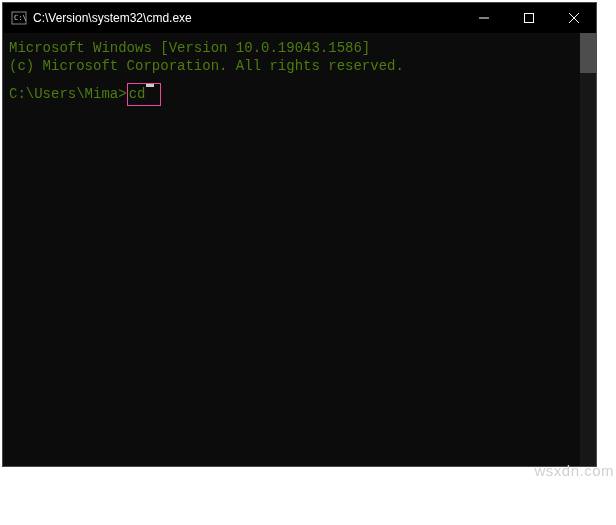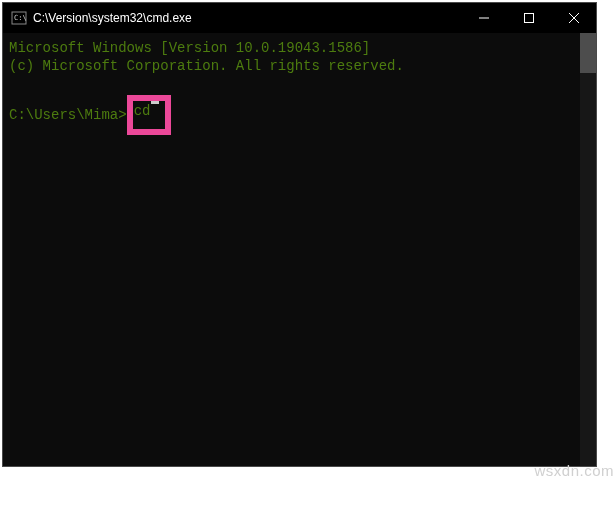--- a/index.html
+++ b/index.html
@@ -87,30 +87,30 @@
       top: 0;
       left: 0;
       width: 16px;
       height: 40px;
       background: #4d4d4d;
     }
     .terminal-line {
       white-space: pre;
     }
     .prompt-line {
-      margin-top: 20px;
+      margin-top: 8px;
       display: flex;
       align-items: center;
     }
     .prompt-text {
       white-space: pre;
     }
     .highlight-box {
-      border: 6px solid #ec4899;
-      padding: 1px 6px 8px 1px;
+      border: 1px solid #ec4899;
+      padding: 1px 6px 1px 1px;
       display: inline-flex;
       align-items: flex-start;
     }
     .cursor {
       display: inline-block;
       width: 8px;
       height: 3px;
       background: #cccccc;
       margin-left: 1px;
       vertical-align: bottom;

